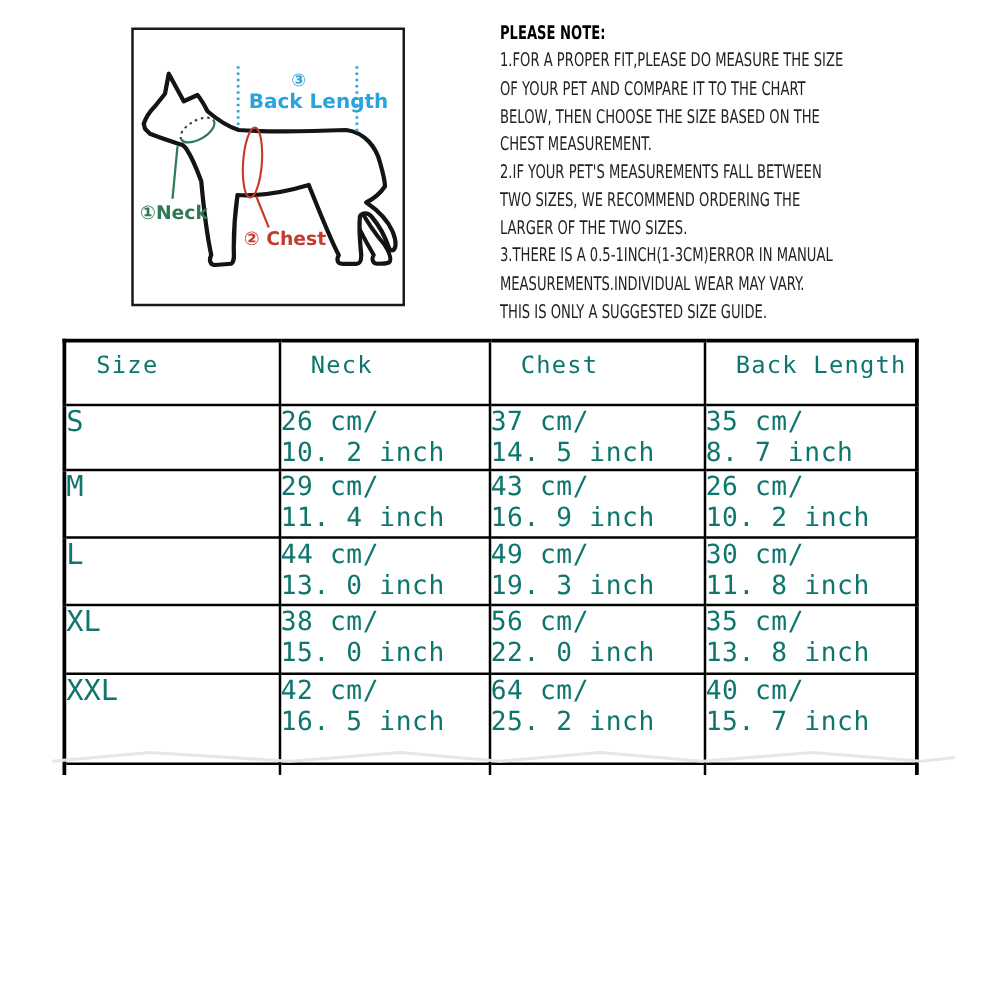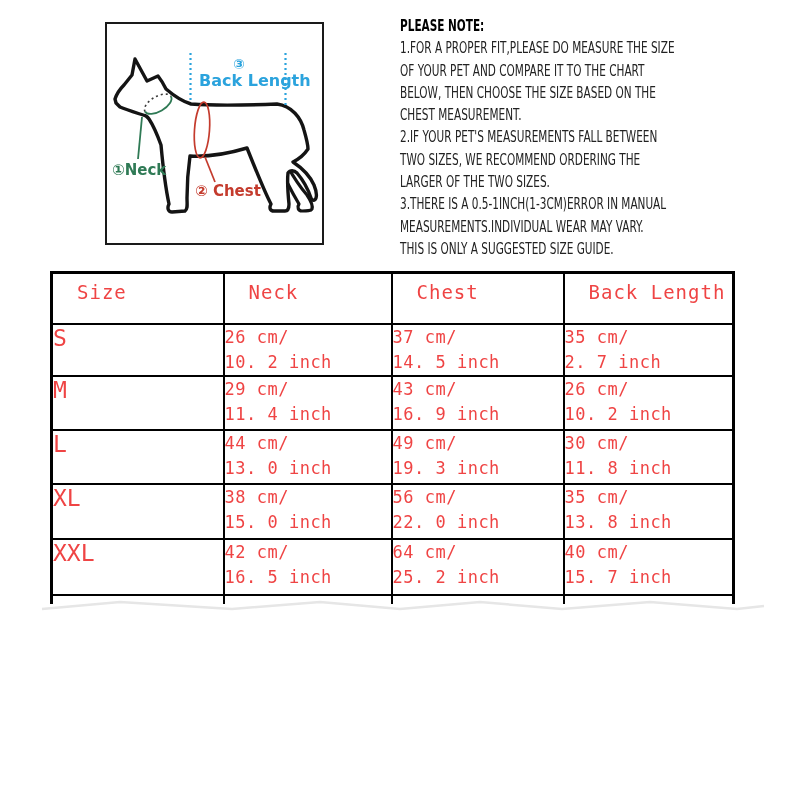--- a/index.html
+++ b/index.html
@@ -26,32 +26,32 @@
   .note-title{font-weight:bold;color:#000;}
   .note-line{white-space:nowrap;}
 
   
   table.size-chart{
     position:absolute;left:50px;top:271px;width:682px;
     border-collapse:collapse;table-layout:fixed;background:#fff;
   }
   table.size-chart td, table.size-chart th{
     border:2px solid #000;padding:0;vertical-align:top;text-align:left;
-    font-family:"DejaVu Sans Mono",monospace;color:#ef4444;
+    font-family:"DejaVu Sans Mono",monospace;color:#0f766e;
   }
   table.size-chart th{border-top:3px solid #000;font-weight:normal;
     font-size:19px;letter-spacing:1px;padding:7px 0 0 24px;}
   table.size-chart td:first-child, table.size-chart th:first-child{border-left:3px solid #000;}
   table.size-chart td:last-child,  table.size-chart th:last-child{border-right:3px solid #000;}
   tr.r-head{height:51px;}
   tr.r-s{height:49px;} tr.r-m{height:54px;} tr.r-l{height:54px;}
-  tr.r-xl{height:55px;} tr.r-xxl{height:56px;}
+  tr.r-xl{height:55px;} tr.r-xxl{height:72px;}
   tr.stub{height:9px;} tr.stub td{border-bottom:none;}
   td.size-cell{font-size:23px;padding:5px 0 0 28px;}
-  td.val-cell{font-size:17px;line-height:25px;padding:4px 0 0 22px;letter-spacing:0.5px;}
+  td.val-cell{font-size:21px;line-height:25px;padding:4px 0 0 22px;letter-spacing:0.5px;}
   .h-size{color:#d6281c;} .h-neck{color:#1e1ecb;} .h-chest{color:#2f9a35;} .h-back{color:#9e2ba6;}
 
   
   .zigzag{position:absolute;left:0;top:597px;}
 </style>
 </head>
 <body>
 
 <div class="diagram-box">
   <svg width="214" height="218" viewBox="0 0 214 218">
@@ -140,21 +140,21 @@
     <td class="val-cell">
       <div>26 cm/</div>
       <div>10. 2 inch</div>
         </td>
     <td class="val-cell">
       <div>37 cm/</div>
       <div>14. 5 inch</div>
         </td>
     <td class="val-cell">
       <div>35 cm/</div>
-      <div>2. 7 inch</div>
+      <div>8. 7 inch</div>
         </td>
   </tr>
   <tr class="r-m">
     <td class="size-cell">M</td>
     <td class="val-cell">
       <div>29 cm/</div>
       <div>11. 4 inch</div>
         </td>
     <td class="val-cell">
       <div>43 cm/</div>

